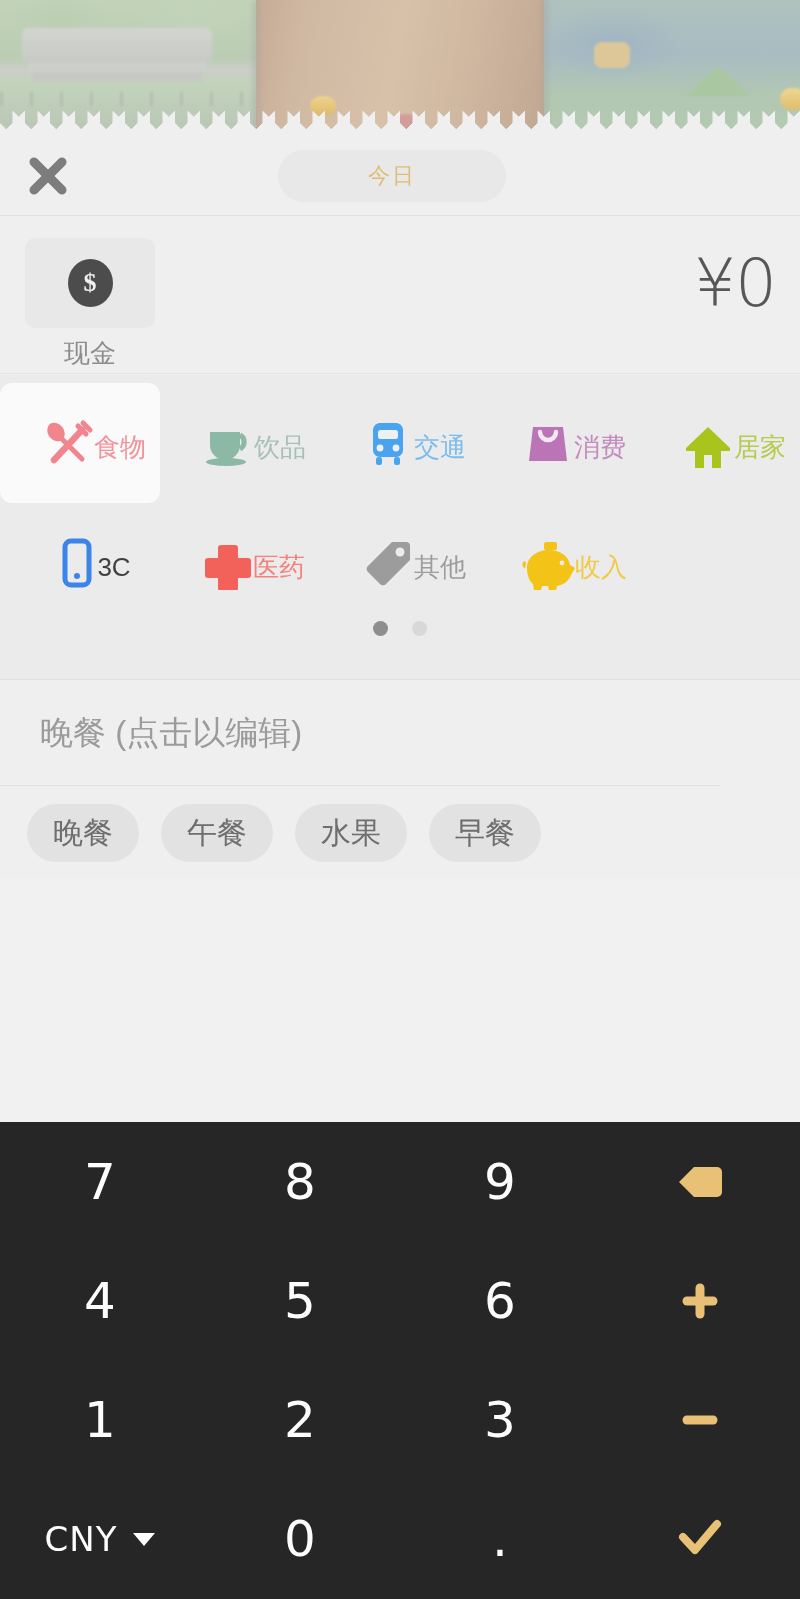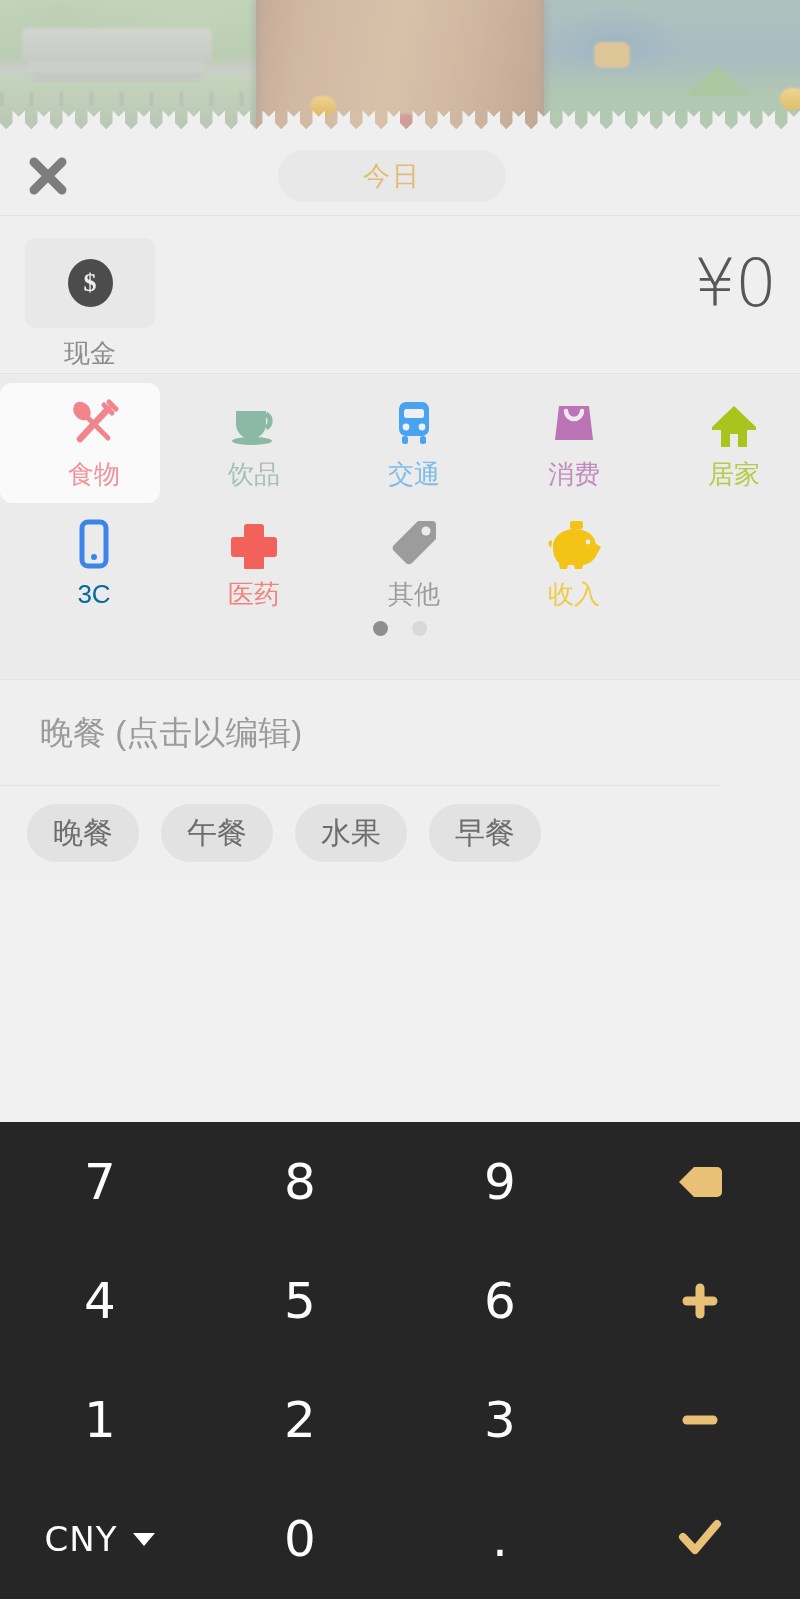--- a/index.html
+++ b/index.html
@@ -119,21 +119,21 @@
     display: flex; align-items: center; justify-content: center;
     cursor: pointer;
   }
   .close-btn svg { display: block; }
   .today-pill {
     position: absolute; left: 278px; top: 14px;
     width: 228px; height: 52px;
     border-radius: 26px;
     background: #e8e8e8;
     display: flex; align-items: center; justify-content: center;
-    color: #e0bd77; font-size: 27px; letter-spacing: 2px;
+    color: #e0bd77; font-size: 22px; letter-spacing: 2px;
     cursor: pointer;
   }
 
   
   .amount-row {
     position: absolute; left: 0; top: 217px;
     width: 800px; height: 157px;
     background: #efefef;
     border-bottom: 1px solid #e4e4e4;
   }
@@ -172,21 +172,21 @@
     border-bottom: 1px solid #e2e2e2;
   }
   .cat-grid {
     position: absolute; left: 0; top: 8px;
     width: 800px;
     display: grid; grid-template-columns: repeat(5, 160px);
     row-gap: 0;
   }
   .cat {
     height: 120px;
-    display: flex; flex-direction: column; align-items: center; justify-content: center;
+    display: flex; flex-direction: row; align-items: center; justify-content: center;
     cursor: pointer; border-radius: 12px;
     position: relative;
     padding-left: 28px;
   }
   .cat.selected { background: #fafafa; }
   .cat-ico { height: 54px; display: flex; align-items: flex-end; justify-content: center; }
   .cat-ico svg { display: block; }
   .cat-label { margin-top: 8px; font-size: 26px; }
 
   .dots {
@@ -376,21 +376,21 @@
         <div class="cat-label" style="color:#b6cb4d">居家</div>
       </div>
 
       <div class="cat">
         <div class="cat-ico">
           <svg width="40" height="52" viewBox="0 0 40 52">
             <rect x="8" y="3" width="24" height="44" rx="6" fill="none" stroke="#3d84e8" stroke-width="5"></rect>
             <circle cx="20" cy="38" r="3" fill="#3d84e8"></circle>
           </svg>
         </div>
-        <div class="cat-label" style="color:#0369a1">3C</div>
+        <div class="cat-label" style="color:#404040">3C</div>
       </div>
 
       <div class="cat">
         <div class="cat-ico">
           <svg width="50" height="50" viewBox="0 0 50 50">
             <path d="M18 5 h14 a3 3 0 0 1 3 3 v10 h10 a3 3 0 0 1 3 3 v14 a3 3 0 0 1 -3 3 h-10 v10 a3 3 0 0 1 -3 3 h-14 a3 3 0 0 1 -3 -3 v-10 h-10 a3 3 0 0 1 -3 -3 v-14 a3 3 0 0 1 3 -3 h10 v-10 a3 3 0 0 1 3 -3 Z" fill="#f2615a"></path>
           </svg>
         </div>
         <div class="cat-label" style="color:#f2827c">医药</div>
       </div>

